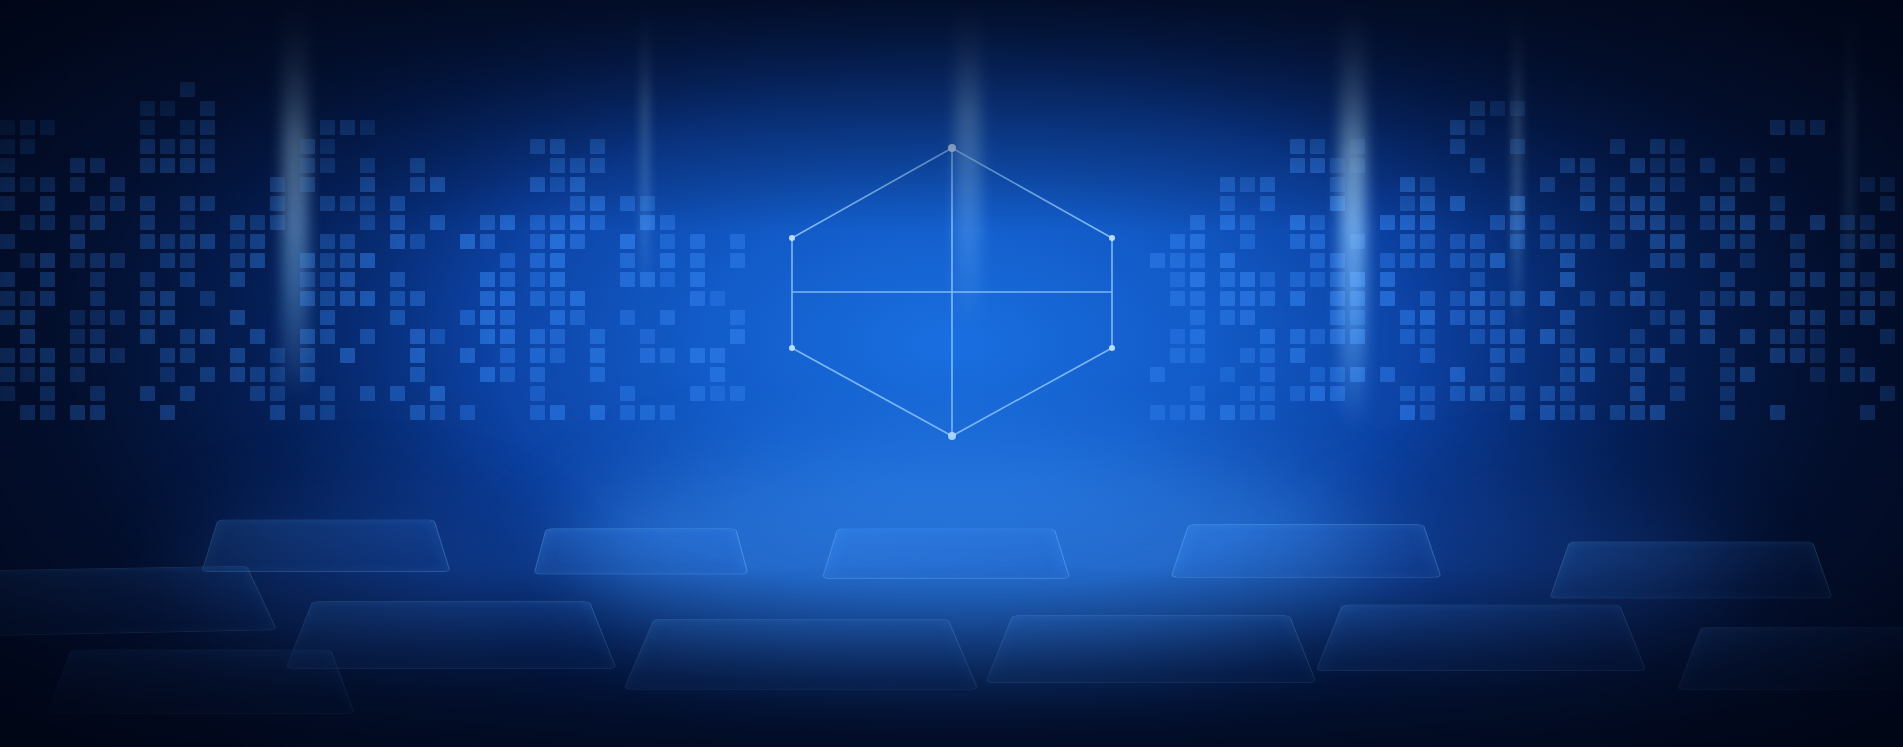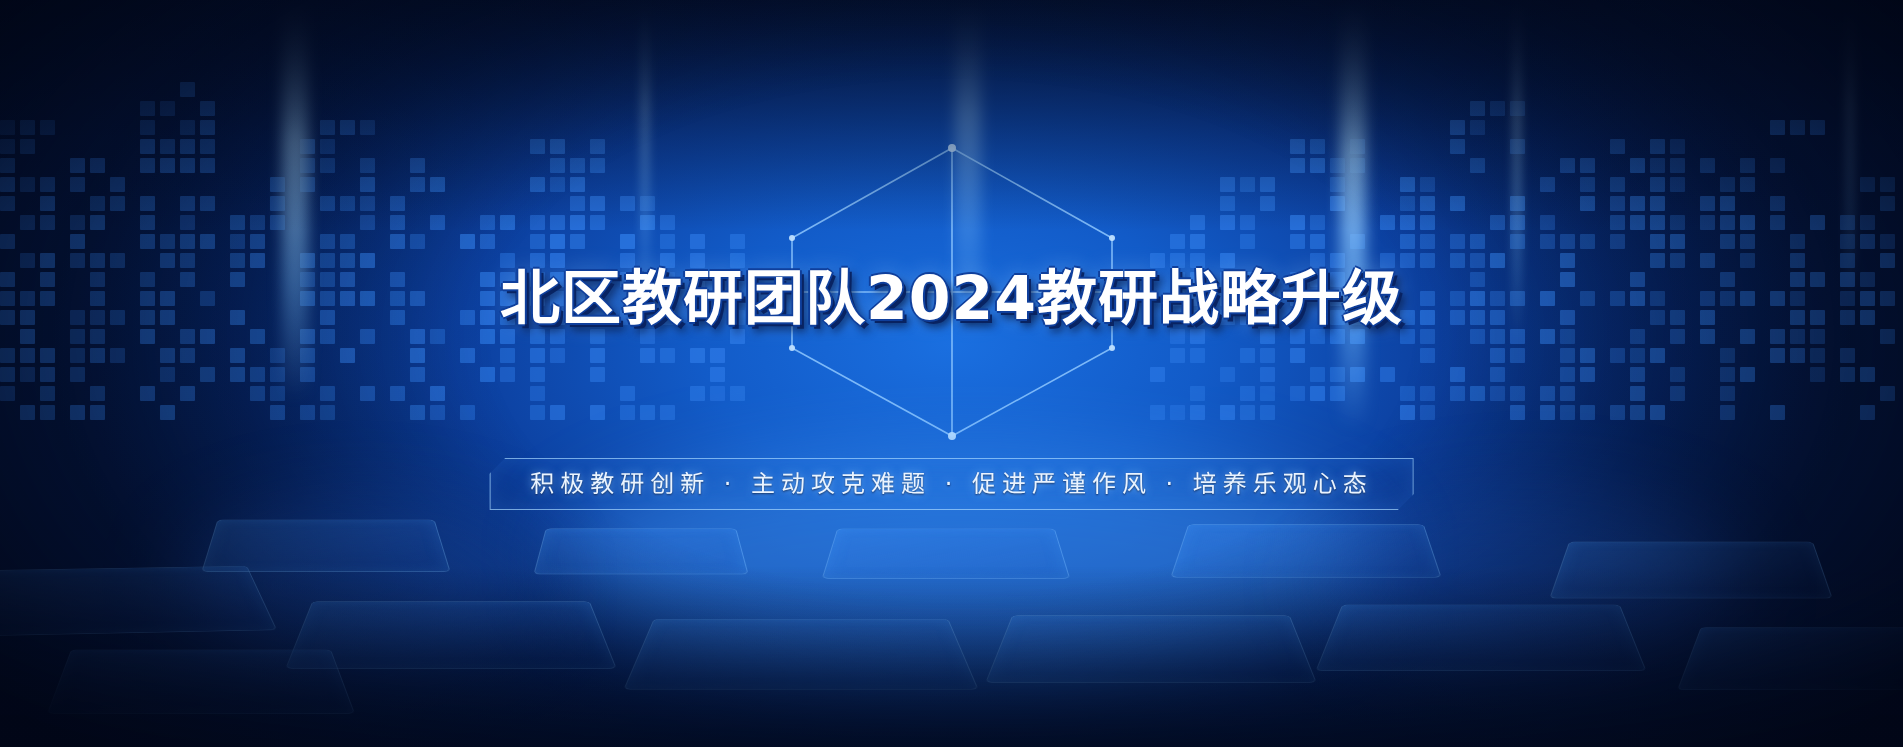--- a/index.html
+++ b/index.html
@@ -1137,22 +1137,16 @@
     <div class="tile" style="left:60px;top:232px;width:280px;height:118px;transform:perspective(600px) rotateX(58deg);"></div>
   </div>
 
   <div class="top-dark"></div>
   <div class="bot-dark"></div>
   <div class="vignette"></div>
 
   <div class="content">
 
 
-    <div class="title-sub">北区教研团队2024教研战略升级</div>
-
-    <div class="tag-wrap">
-      <div class="tag-frame">
-        <div class="tagline">积极教研创新 · 主动攻克难题 · 促进严谨作风 · 培养乐观心态</div>
-      </div>
-    </div>
+
 
   </div>
 </div>
 
 </body></html>

